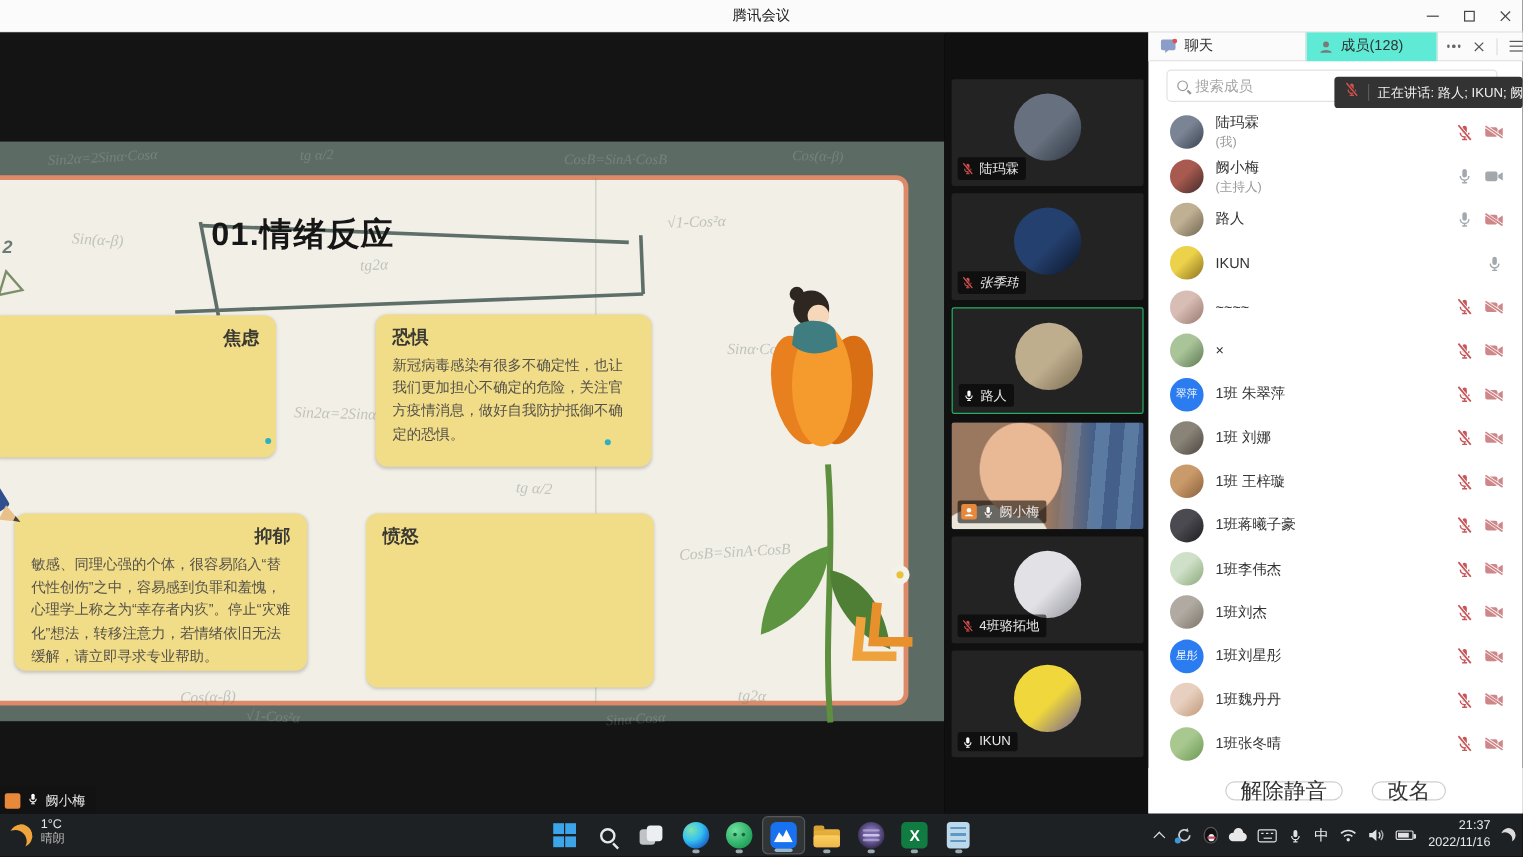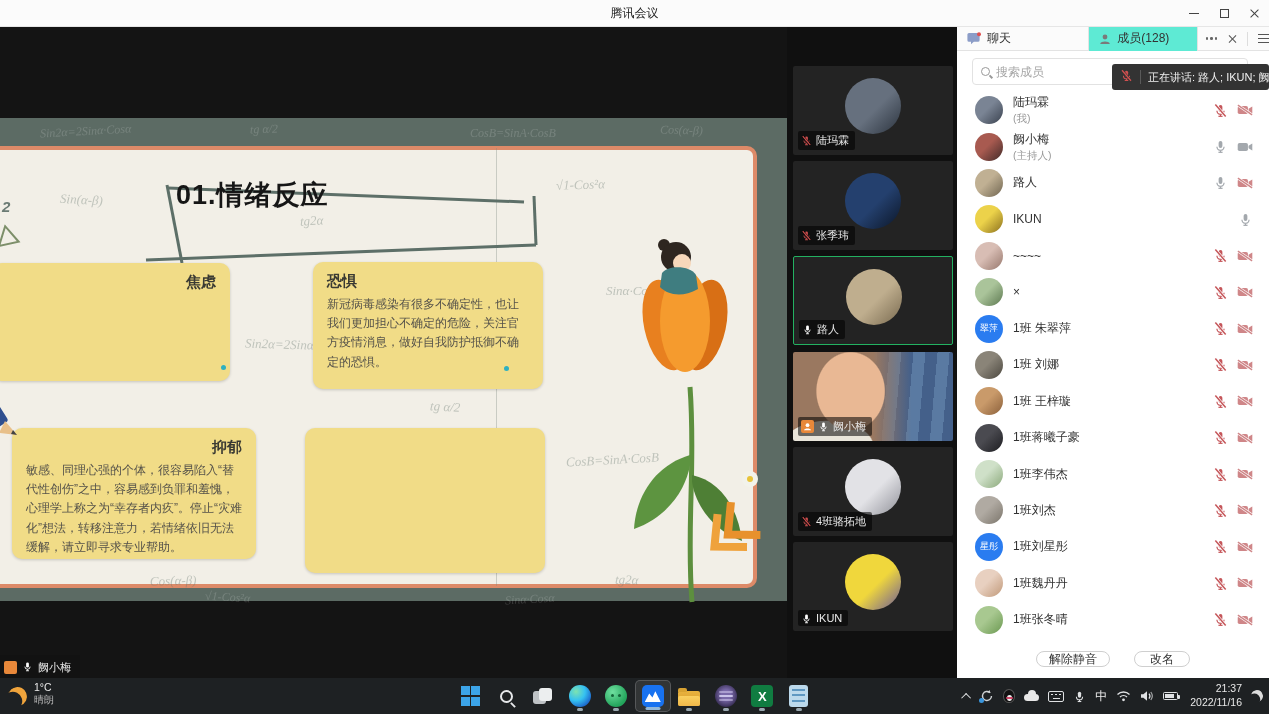--- a/index.html
+++ b/index.html
@@ -81,21 +81,21 @@
 #member-list{position:absolute;left:0;top:65px;width:312px;height:546px;overflow:hidden}
 .mrow{height:36.4px;display:flex;align-items:center;padding-left:18px;cursor:pointer}
 .mav{width:28px;height:28px;border-radius:50%;flex:none;display:flex;align-items:center;justify-content:center}
 .mav-t{font-size:9px;color:#fff}
 .minfo{margin-left:10px;min-width:0}
 .mname{font-size:12px;color:#333;white-space:nowrap;overflow:hidden;text-overflow:ellipsis;max-width:150px}
 .msub{font-size:10.5px;color:#999;margin-top:1px}
 .micons{margin-left:auto;display:flex;gap:9px;align-items:center;padding-right:16px}
 .micons span{display:inline-flex}
 #panel-footer{position:absolute;left:0;top:613px;width:312px;height:38px;background:#fff;display:flex;align-items:center;justify-content:center;gap:24px}
-.fbtn{min-width:56px;height:16px;padding:0 12px;border:1px solid #cfcfcf;border-radius:10px;background:#fff;font-size:12px;color:#333;display:flex;align-items:center;justify-content:center;cursor:pointer}
+.fbtn{min-width:56px;height:16px;padding:0 12px;border:1px solid #cfcfcf;border-radius:10px;background:#fff;font-size:18px;color:#333;display:flex;align-items:center;justify-content:center;cursor:pointer}
 
 #taskbar{position:absolute;left:0;top:678px;width:1269px;height:36px;background:#1e2123}
 #weather{position:absolute;left:8px;top:3px;display:flex;align-items:flex-end;gap:7px;cursor:pointer}
 .moon-big{width:19px;height:19px;border-radius:50%;box-shadow:inset -6px 3px 0 0 #f0a43c;transform:rotate(-18deg)}
 #weather .wtemp{font-size:10.5px;color:#e8e8e8;line-height:1.2}
 #weather .wcond{font-size:10px;color:#b5b5b5;line-height:1.2}
 #apps{position:absolute;left:452px;top:0;height:36px;display:flex;align-items:center}
 .appcell{position:relative;width:36.5px;height:32px;margin-top:0;display:flex;align-items:center;justify-content:center;border-radius:5px;cursor:pointer}
 .appcell.active{background:rgba(255,255,255,.09);border:1px solid rgba(255,255,255,.18)}
 .ind{position:absolute;bottom:1.5px;left:50%;transform:translateX(-50%);width:6px;height:2.5px;border-radius:2px;background:#9aa8b0}
@@ -182,20 +182,21 @@
         </div>
         <div class="note note1">
           <div class="note-h">恐惧</div>
           <div class="note-b">新冠病毒感染有很多不确定性，也让我们更加担心不确定的危险，关注官方疫情消息，做好自我防护抵御不确定的恐惧。</div>
         </div>
         <div class="note note2">
           <div class="note-h hr">抑郁</div>
           <div class="note-b">敏感、同理心强的个体，很容易陷入“替代性创伤”之中，容易感到负罪和羞愧，心理学上称之为“幸存者内疚”。停止“灾难化”想法，转移注意力，若情绪依旧无法缓解，请立即寻求专业帮助。</div>
         </div>
         <div class="note note3">
+          <div class="note-h">愤怒</div>
         </div>
       </div>
     <span class="cyan-dot" style="left:221px;top:338px"></span>
     <span class="cyan-dot" style="left:504px;top:339px"></span>
     <svg id="pencil" width="30" height="66" viewBox="0 0 30 66">
       <rect x="-6" y="8" width="14" height="42" rx="3" fill="#2f4f8f" transform="rotate(-32 2 30)"></rect>
       <polygon points="14,44 26,58 8,56" fill="#e8c08a"></polygon>
       <polygon points="22,53 26,58 20,57" fill="#444"></polygon>
     </svg>
     <svg id="flower" width="170" height="380" viewBox="0 0 170 380">
@@ -256,21 +257,21 @@
               <path d="M4.2 8.2a3.8 3.8 0 0 0 7.6 0" fill="none" stroke="#d05050" stroke-width="1.3"></path>
               <line x1="8" y1="12.2" x2="8" y2="14" stroke="#d05050" stroke-width="1.3"></line>
               <line x1="5.8" y1="14.2" x2="10.2" y2="14.2" stroke="#d05050" stroke-width="1.3"></line>
               <line x1="2.5" y1="1.5" x2="13.5" y2="14.5" stroke="rgba(0,0,0,.8)" stroke-width="3"></line>
               <line x1="2.5" y1="1.5" x2="13.5" y2="14.5" stroke="#d05050" stroke-width="1.6"></line>
             </svg>
           </span>
           <span class="tname">陆玛霖</span>
         </div>
       </div>
-      <div class="tile" style="top: 134px;">
+      <div class="tile" style="top: 134px; font-style: italic;">
         <div class="tav" style="background: linear-gradient(135deg, rgb(36, 64, 110) 55%, rgb(11, 21, 38));"></div>
         <div class="tlabel">
           <span style="display: inline-flex;">
             <svg width="11" height="11" viewBox="0 0 16 16">
               <rect x="6" y="2" width="4" height="7.5" rx="2" fill="#d05050"></rect>
               <path d="M4.2 8.2a3.8 3.8 0 0 0 7.6 0" fill="none" stroke="#d05050" stroke-width="1.3"></path>
               <line x1="8" y1="12.2" x2="8" y2="14" stroke="#d05050" stroke-width="1.3"></line>
               <line x1="5.8" y1="14.2" x2="10.2" y2="14.2" stroke="#d05050" stroke-width="1.3"></line>
               <line x1="2.5" y1="1.5" x2="13.5" y2="14.5" stroke="rgba(0,0,0,.8)" stroke-width="3"></line>
               <line x1="2.5" y1="1.5" x2="13.5" y2="14.5" stroke="#d05050" stroke-width="1.6"></line>

